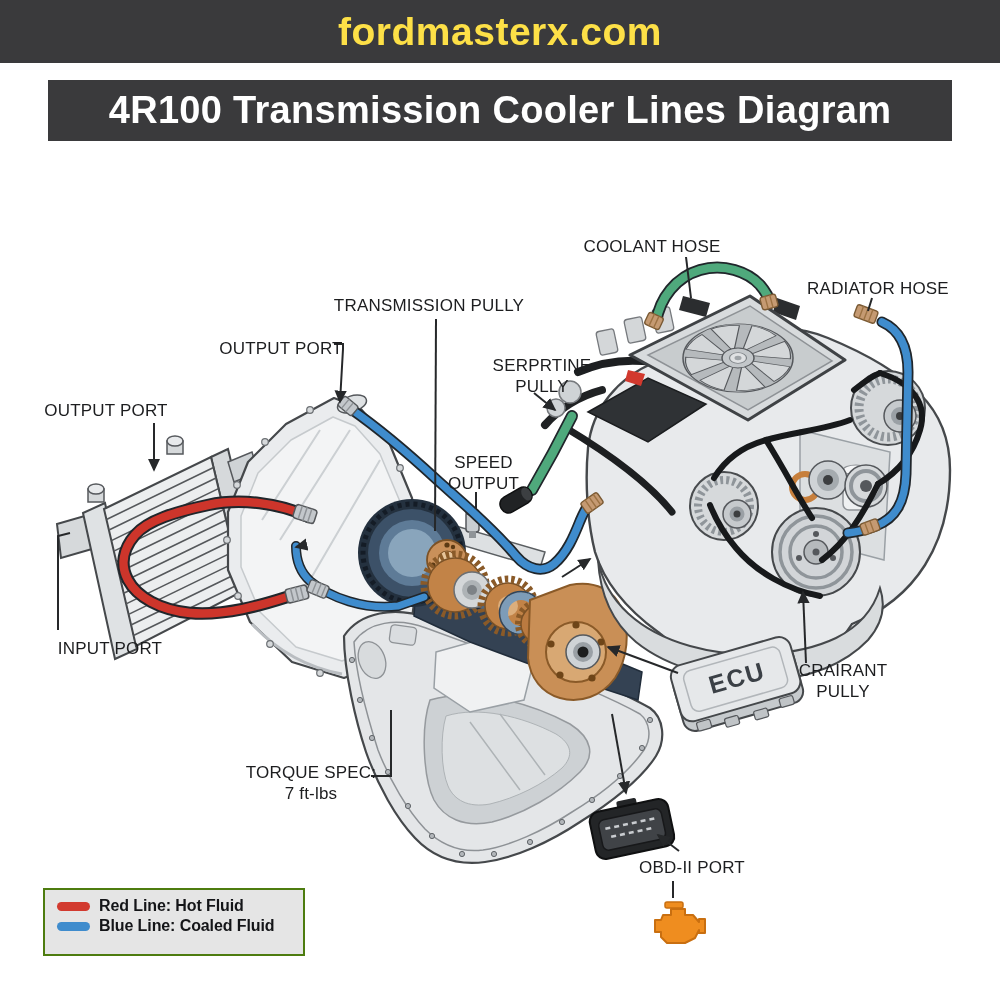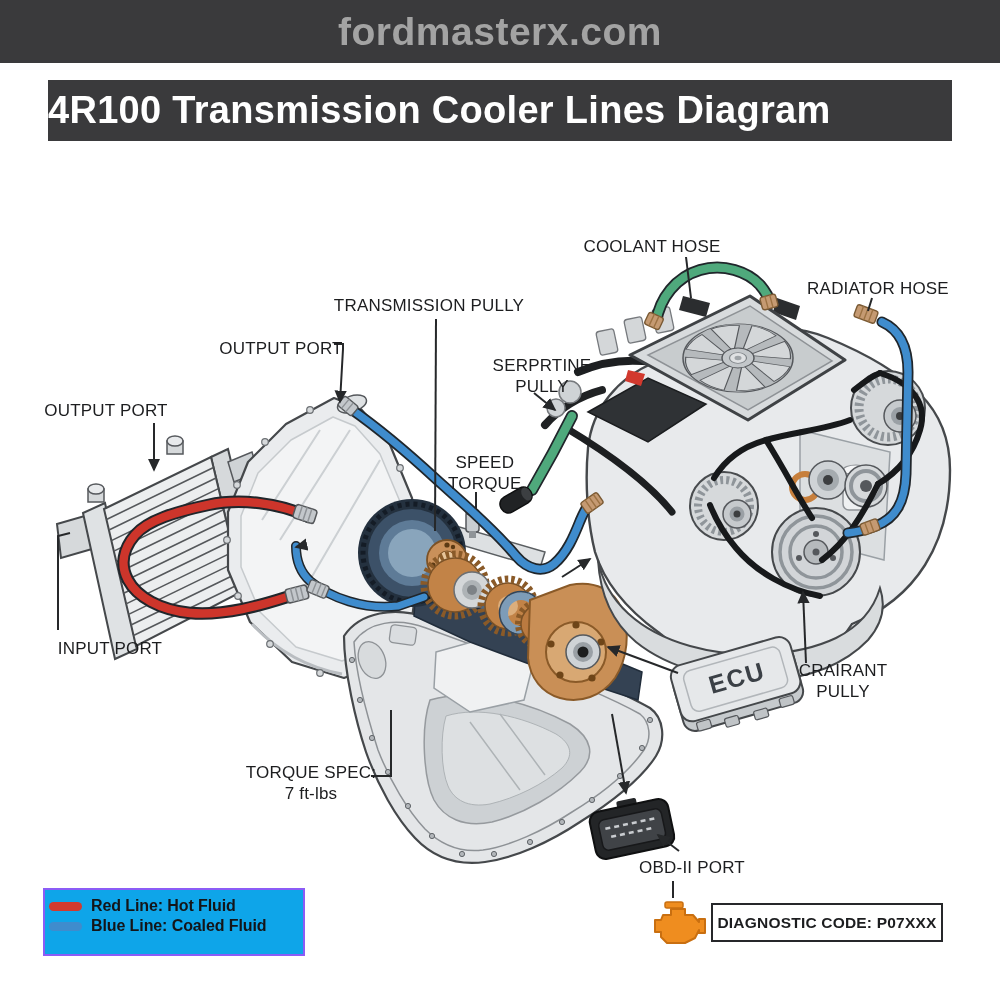--- a/index.html
+++ b/index.html
@@ -1,38 +1,38 @@
 <!DOCTYPE html>
 <html><head>
 <meta charset="utf-8">
 <style>
   html,body{margin:0;padding:0;background:#fff;}
   #page{position:relative;width:1000px;height:1000px;background:#fff;overflow:hidden;
         font-family:"Liberation Sans",sans-serif;}
   
   #topbar{position:absolute;left:0;top:0;width:1000px;height:63px;background:#3a3a3c;
           display:flex;align-items:center;justify-content:center;}
-  #topbar .site{color:#a3a3a3;font-size:39px;font-weight:600;letter-spacing:.5px;}
+  #topbar .site{color:#fde047;font-size:39px;font-weight:600;letter-spacing:.5px;}
   #banner{position:absolute;left:48px;top:80px;width:904px;height:61px;background:#3a3a3c;
-          display:flex;align-items:center;justify-content:flex-start;}
+          display:flex;align-items:center;justify-content:center;}
   #banner .title{color:#fff;font-size:38px;font-weight:700;letter-spacing:.3px;white-space:nowrap;}
   
   .lbl{position:absolute;transform:translateX(-50%);color:#1c1d1f;font-weight:400;
        font-size:17px;letter-spacing:.2px;white-space:nowrap;z-index:4;line-height:21px;
        text-align:center;}
   .lbl-left{transform:none;text-align:center;}
   #ecu-label{position:absolute;left:737px;top:678px;transform:translate(-50%,-50%) rotate(-16deg);
        font-size:25px;font-weight:700;color:#3b4046;letter-spacing:1.5px;z-index:4;}
   
   #diag-box{position:absolute;left:711px;top:903px;width:228px;height:35px;background:#fff;
        border:2.5px solid #26272a;display:flex;align-items:center;justify-content:center;z-index:4;}
   #diag-box span{font-size:15.5px;font-weight:700;color:#1c1d1f;letter-spacing:.2px;white-space:nowrap;}
   
-  #legend{position:absolute;left:43px;top:888px;width:262px;height:68px;background:#0ea5e9;
-       border:2px solid #8b5cf6;box-sizing:border-box;padding:6px 0 0 4px;z-index:4;}
+  #legend{position:absolute;left:43px;top:888px;width:262px;height:68px;background:#e5e5e5;
+       border:2px solid #4d7c0f;box-sizing:border-box;padding:6px 0 0 12px;z-index:4;}
   .leg-row{display:flex;align-items:center;height:20px;}
   .leg-swatch{width:33px;height:9px;border-radius:4.5px;margin-right:9px;flex:none;}
   .leg-row span{font-size:16px;font-weight:700;color:#141518;letter-spacing:-.1px;white-space:nowrap;}
   .sw-red{background:#d23a2f;} .sw-blue{background:#3f8ccd;} .sw-green{background:#57ac81;}
   svg{position:absolute;left:0;top:0;z-index:1;}
   .leader{stroke:#26282a;stroke-width:2;fill:none;}
   .hoseU{fill:none;stroke:#20262b;stroke-linecap:round;}
   .hose{fill:none;stroke-linecap:round;}
 </style>
 </head>
@@ -390,37 +390,34 @@
   <div class="lbl" style="left:878px;top:278px">RADIATOR HOSE</div>
   <div class="lbl" style="left:429px;top:295px">TRANSMISSION PULLY</div>
   <div class="lbl" style="left:281px;top:338px">OUTPUT PORT</div>
   <div class="lbl" style="left:106px;top:400px">OUTPUT PORT</div>
   <div class="lbl" style="left:542px;top:355px">
     <span style="display:block">SERPRTINE</span>
     <span style="display:block">PULLY</span>
   </div>
   <div class="lbl lbl-left" style="left:448px;top:452px">
     <span style="display:block">SPEED</span>
-    <span style="display:block">TORQUE</span>
+    <span style="display:block">OUTPUT</span>
   </div>
   <div class="lbl" style="left:110px;top:638px">INPUT PORT</div>
   <div class="lbl" style="left:843px;top:660px">
     <span style="display:block">CRAIRANT</span>
     <span style="display:block">PULLY</span>
   </div>
   <div class="lbl" style="left:311px;top:762px">
     <span style="display:block">TORQUE SPEC:</span>
     <span style="display:block">7 ft-lbs</span>
   </div>
   <div class="lbl" style="left:692px;top:857px">OBD-II PORT</div>
   <div id="ecu-label">ECU</div>
 
-  <div id="diag-box">
-    <span>DIAGNOSTIC CODE: P07XXX</span>
-  </div>
 
   <div id="legend">
     <div class="leg-row">
       <div class="leg-swatch sw-red"></div>
       <span>Red Line: Hot Fluid</span>
     </div>
     <div class="leg-row">
       <div class="leg-swatch sw-blue"></div>
       <span>Blue Line: Coaled Fluid</span>
     </div>

